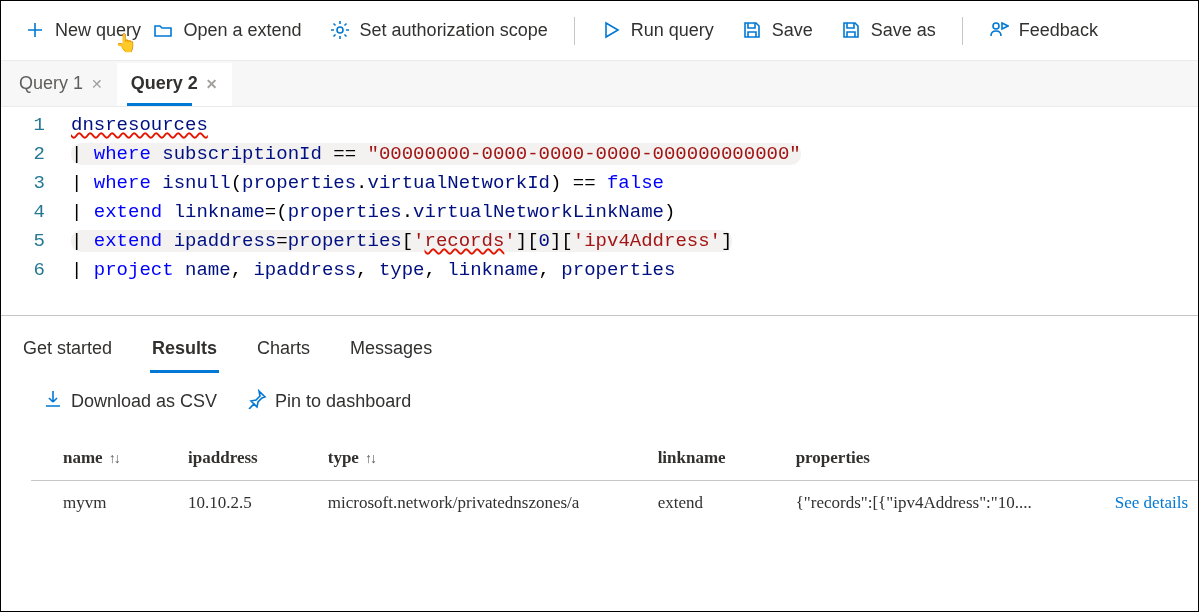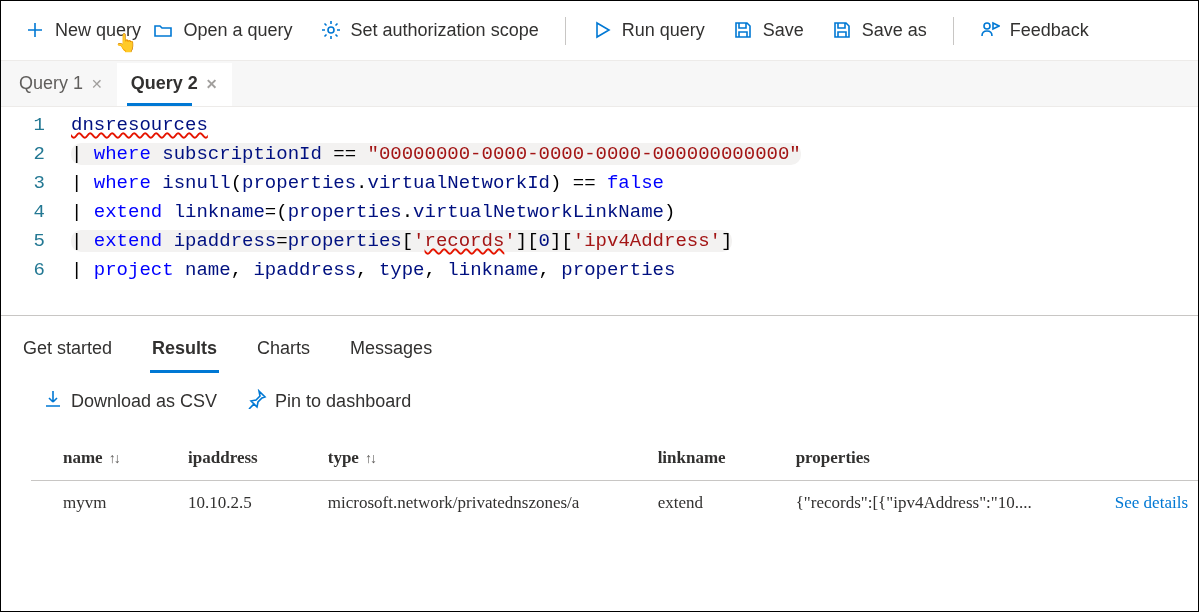--- a/index.html
+++ b/index.html
@@ -191,21 +191,21 @@
     </span>
     <span>New query</span>
   </button>
   <div class="cursor-icon" style="position:static; margin-left:-42px; margin-top:24px;">👆</div>
   <button class="toolbar-btn">
     <span class="icon">
       <svg viewBox="0 0 20 20">
           <path d="M2 6h5l2 2h9v8H2z"></path>
         </svg>
     </span>
-    <span>Open a query</span>
+    <span>Open a extend</span>
   </button>
   <button class="toolbar-btn">
     <span class="icon">
       <svg viewBox="0 0 20 20">
           <circle cx="10" cy="10" r="3"></circle>
           <path d="M10 1v3M10 16v3M1 10h3M16 10h3M3.5 3.5l2 2M14.5 14.5l2 2M16.5 3.5l-2 2M5.5 14.5l-2 2"></path>
         </svg>
     </span>
     <span>Set authorization scope</span>
   </button>

